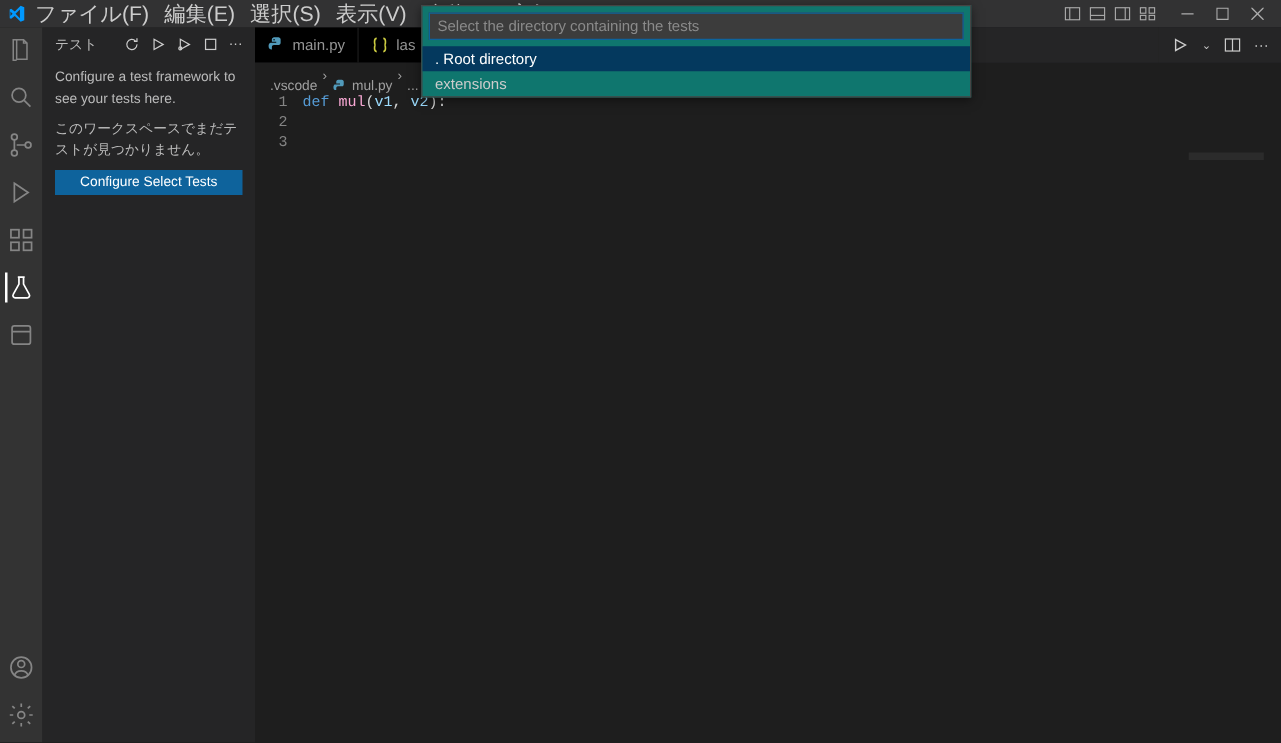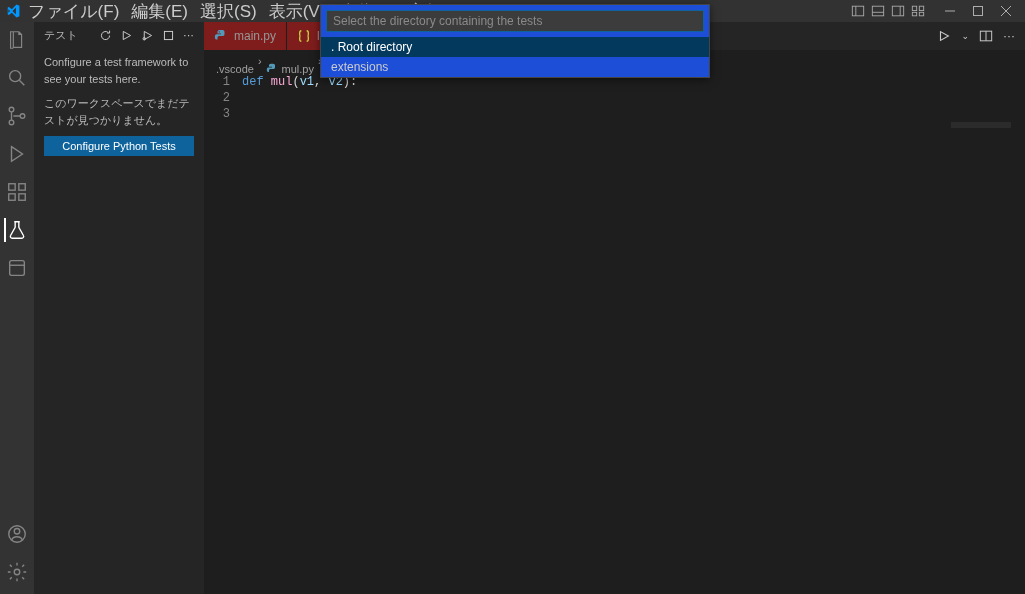--- a/index.html
+++ b/index.html
@@ -100,21 +100,21 @@
       display: flex;
       align-items: stretch;
     }
     .tab {
       display: flex;
       align-items: center;
       padding: 0 10px;
       gap: 6px;
       font-size: 12px;
       color: #969696;
-      background: #7f1d1d;
+      background: #000000;
       border-right: 1px solid #1e1e1e;
       cursor: pointer;
     }
     .tabs .spacer { flex: 1; background: #252526; }
     .editor-actions { display: flex; align-items: center; gap: 10px; padding: 0 10px; color: #ccc; background: #252526; }
 
     .breadcrumbs {
       height: 22px;
       display: flex;
       align-items: center;
@@ -152,23 +152,23 @@
       top: 50px;
       width: 60px;
       height: 6px;
       background: rgba(200,200,200,0.08);
     }
 
     
     .quickinput {
       position: absolute;
       top: 4px;
-      left: 320px;
-      width: 390px;
-      background: #1d4ed8;
+      left: 337px;
+      width: 440px;
+      background: #0f766e;
       border: 1px solid #454545;
       box-shadow: 0 2px 8px rgba(0,0,0,0.5);
       z-index: 5;
     }
     .quickinput input {
       width: calc(100% - 10px);
       margin: 5px;
       background: #3c3c3c;
       border: 1px solid #0e639c;
       color: #cccccc;
@@ -348,21 +348,21 @@
             <svg width="13" height="13" viewBox="0 0 16 16" fill="none" stroke="#ccc" stroke-width="1.2">
               <rect x="3" y="3" width="10" height="10"></rect>
             </svg>
           </span>
         <span>···</span>
       </span>
     </div>
     <div class="sidebar-body">
       <p>Configure a test framework to see your tests here.</p>
       <p>このワークスペースでまだテストが見つかりません。</p>
-      <button class="btn">Configure Python Tests</button>
+      <button class="btn">Configure Select Tests</button>
     </div>
   </div>
 
   <div class="editor-area">
     <div class="tabs">
       <div class="tab">
         <span>
             <svg width="14" height="14" viewBox="0 0 16 16">
               <path fill="#519aba" d="M7 1C4 1 4 3 4 3v2h4v1H3S1 6 1 9s2 3 2 3h1V10s0-2 2-2h4s2 0 2-2V3s0-2-3-2H7zm-1 1.5a.7.7 0 1 1 0 1.4.7.7 0 0 1 0-1.4z"></path>
             </svg>

